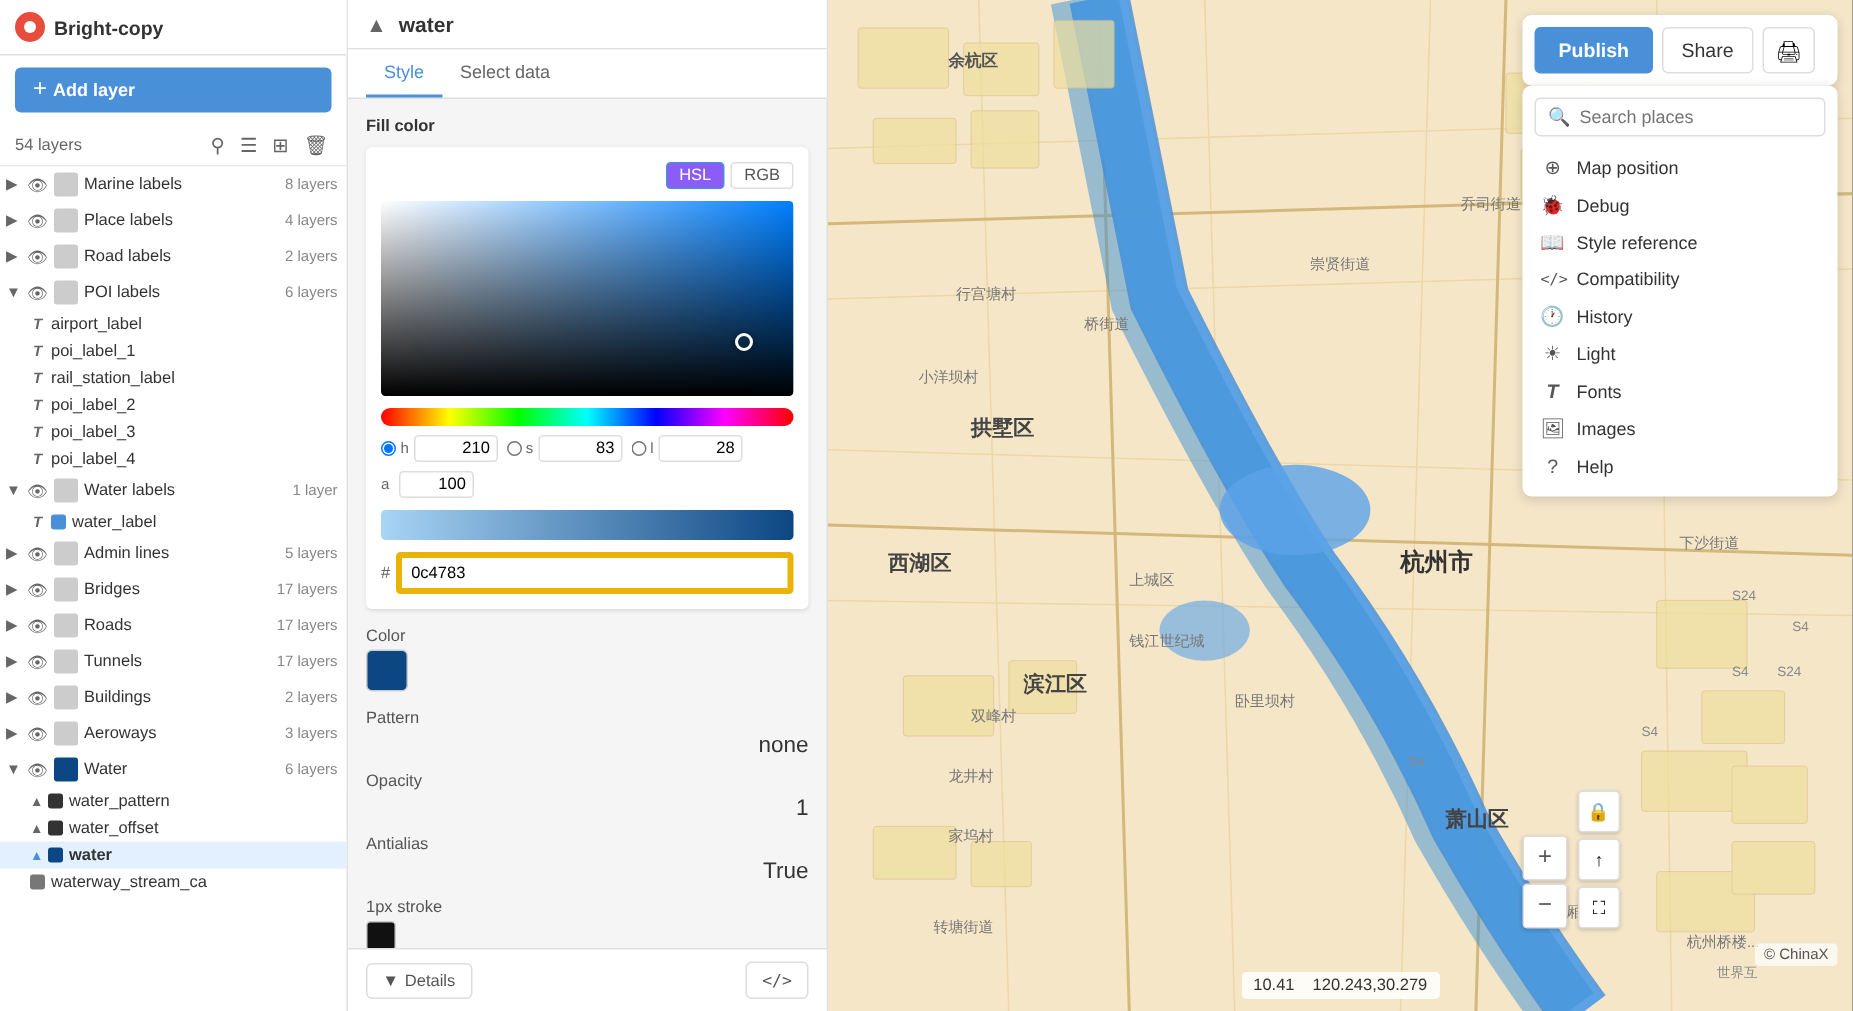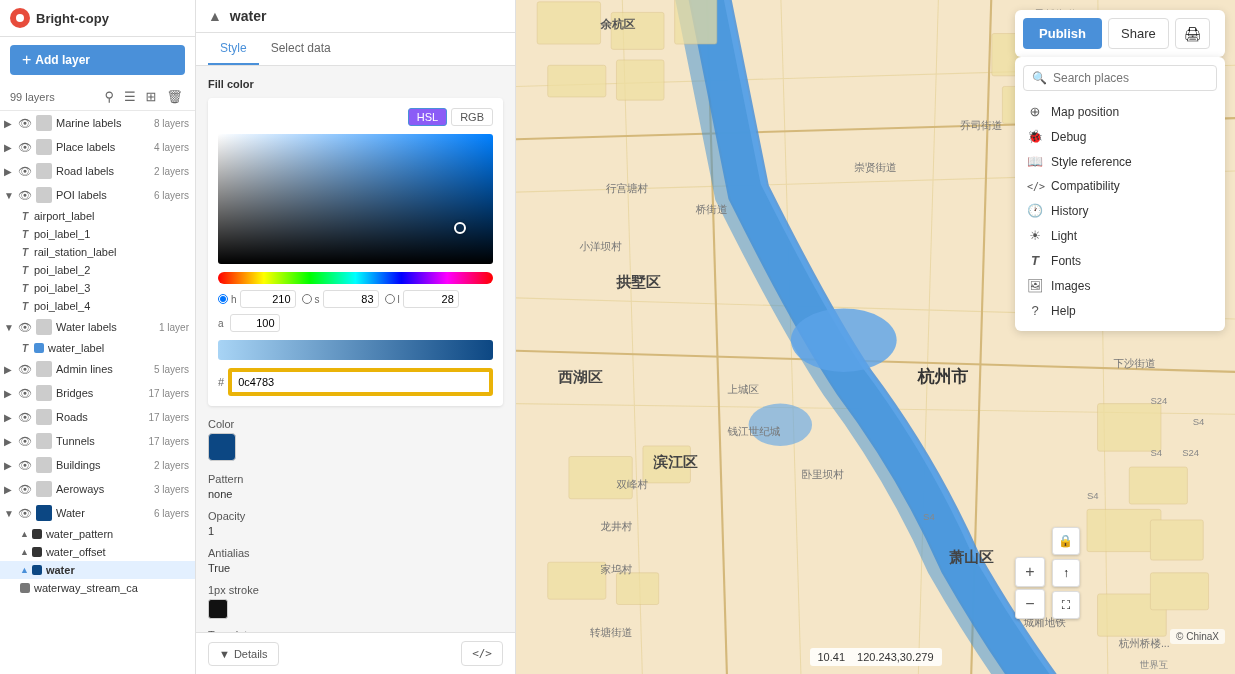--- a/index.html
+++ b/index.html
@@ -1,19 +1,19 @@
 <!DOCTYPE html>
 <html><head>
   <meta charset="utf-8">
   <style>
     * { box-sizing: border-box; margin: 0; padding: 0; }
     body { font-family: -apple-system, BlinkMacSystemFont, 'Segoe UI', sans-serif; font-size: 12px; background: #1a1a2e; color: #333; display: flex; height: 674px; width: 1235px; overflow: hidden; }
 
     
-    .sidebar { width: 196px; background: #fff; display: flex; flex-direction: column; border-right: 1px solid #e0e0e0; flex-shrink: 0; }
+    .sidebar { width: 232px; background: #fff; display: flex; flex-direction: column; border-right: 1px solid #e0e0e0; flex-shrink: 0; }
     .sidebar-header { padding: 8px 10px; display: flex; align-items: center; gap: 6px; border-bottom: 1px solid #e0e0e0; background: #fff; }
     .logo-circle { width: 20px; height: 20px; border-radius: 50%; background: #e74c3c; display: flex; align-items: center; justify-content: center; }
     .logo-dot { width: 8px; height: 8px; border-radius: 50%; background: #fff; }
     .app-title { font-weight: 600; font-size: 13px; color: #333; }
 
     .add-layer-btn { margin: 8px 10px; background: #4a90d9; color: #fff; border: none; border-radius: 4px; padding: 6px 12px; cursor: pointer; font-size: 12px; font-weight: 600; display: flex; align-items: center; gap: 4px; width: calc(100% - 20px); }
     .add-layer-btn .plus { font-size: 16px; font-weight: 300; }
 
     .layer-controls { display: flex; align-items: center; justify-content: space-between; padding: 4px 10px; border-bottom: 1px solid #e8e8e8; }
     .layer-count { font-size: 11px; color: #666; }
@@ -68,21 +68,21 @@
     .alpha-label { font-size: 10px; color: #666; }
     .alpha-input { width: 50px; padding: 2px 4px; border: 1px solid #ddd; border-radius: 3px; font-size: 11px; text-align: right; }
 
     .color-gradient-bar { width: 100%; height: 20px; border-radius: 3px; background: linear-gradient(to right, #a8d4f5, #0c4783); margin: 8px 0; }
     .hex-input-row { display: flex; align-items: center; gap: 4px; }
     .hex-prefix { font-size: 11px; color: #666; }
     .hex-input { flex: 1; padding: 4px 6px; border: 4px solid #eab308; border-radius: 3px; font-size: 11px; background: #fff; }
 
     .prop-row { margin-bottom: 10px; }
     .prop-label { font-size: 11px; color: #555; margin-bottom: 3px; }
-    .prop-value { font-size: 11px; color: #333; }
+    .prop-value { font-size: 15px; color: #333; text-align: right; }
 
     .stroke-swatch { width: 20px; height: 20px; background: #111; border-radius: 3px; border: 1px solid #ccc; }
 
     .bottom-toolbar { display: flex; align-items: center; justify-content: space-between; padding: 8px 12px; border-top: 1px solid #e0e0e0; background: #fff; }
     .toolbar-btn { padding: 5px 10px; border: 1px solid #ddd; background: #fff; border-radius: 4px; cursor: pointer; font-size: 11px; color: #555; display: flex; align-items: center; gap: 4px; }
     .details-btn { color: #555; }
     .code-btn { color: #555; font-family: monospace; }
 
     
     .map-area { flex: 1; position: relative; background: #f0e6d3; overflow: hidden; }
@@ -112,21 +112,21 @@
     </div>
     <span class="app-title">Bright-copy</span>
   </div>
 
   <button class="add-layer-btn">
     <span class="plus">+</span>
     <span>Add layer</span>
   </button>
 
   <div class="layer-controls">
-    <span class="layer-count">99 layers</span>
+    <span class="layer-count">54 layers</span>
     <div class="layer-control-icons">
       <button class="icon-btn">⚲</button>
       <button class="icon-btn">☰</button>
       <button class="icon-btn">⊞</button>
       <button class="icon-btn">🗑</button>
     </div>
   </div>
 
   <div class="layers-list">
 

